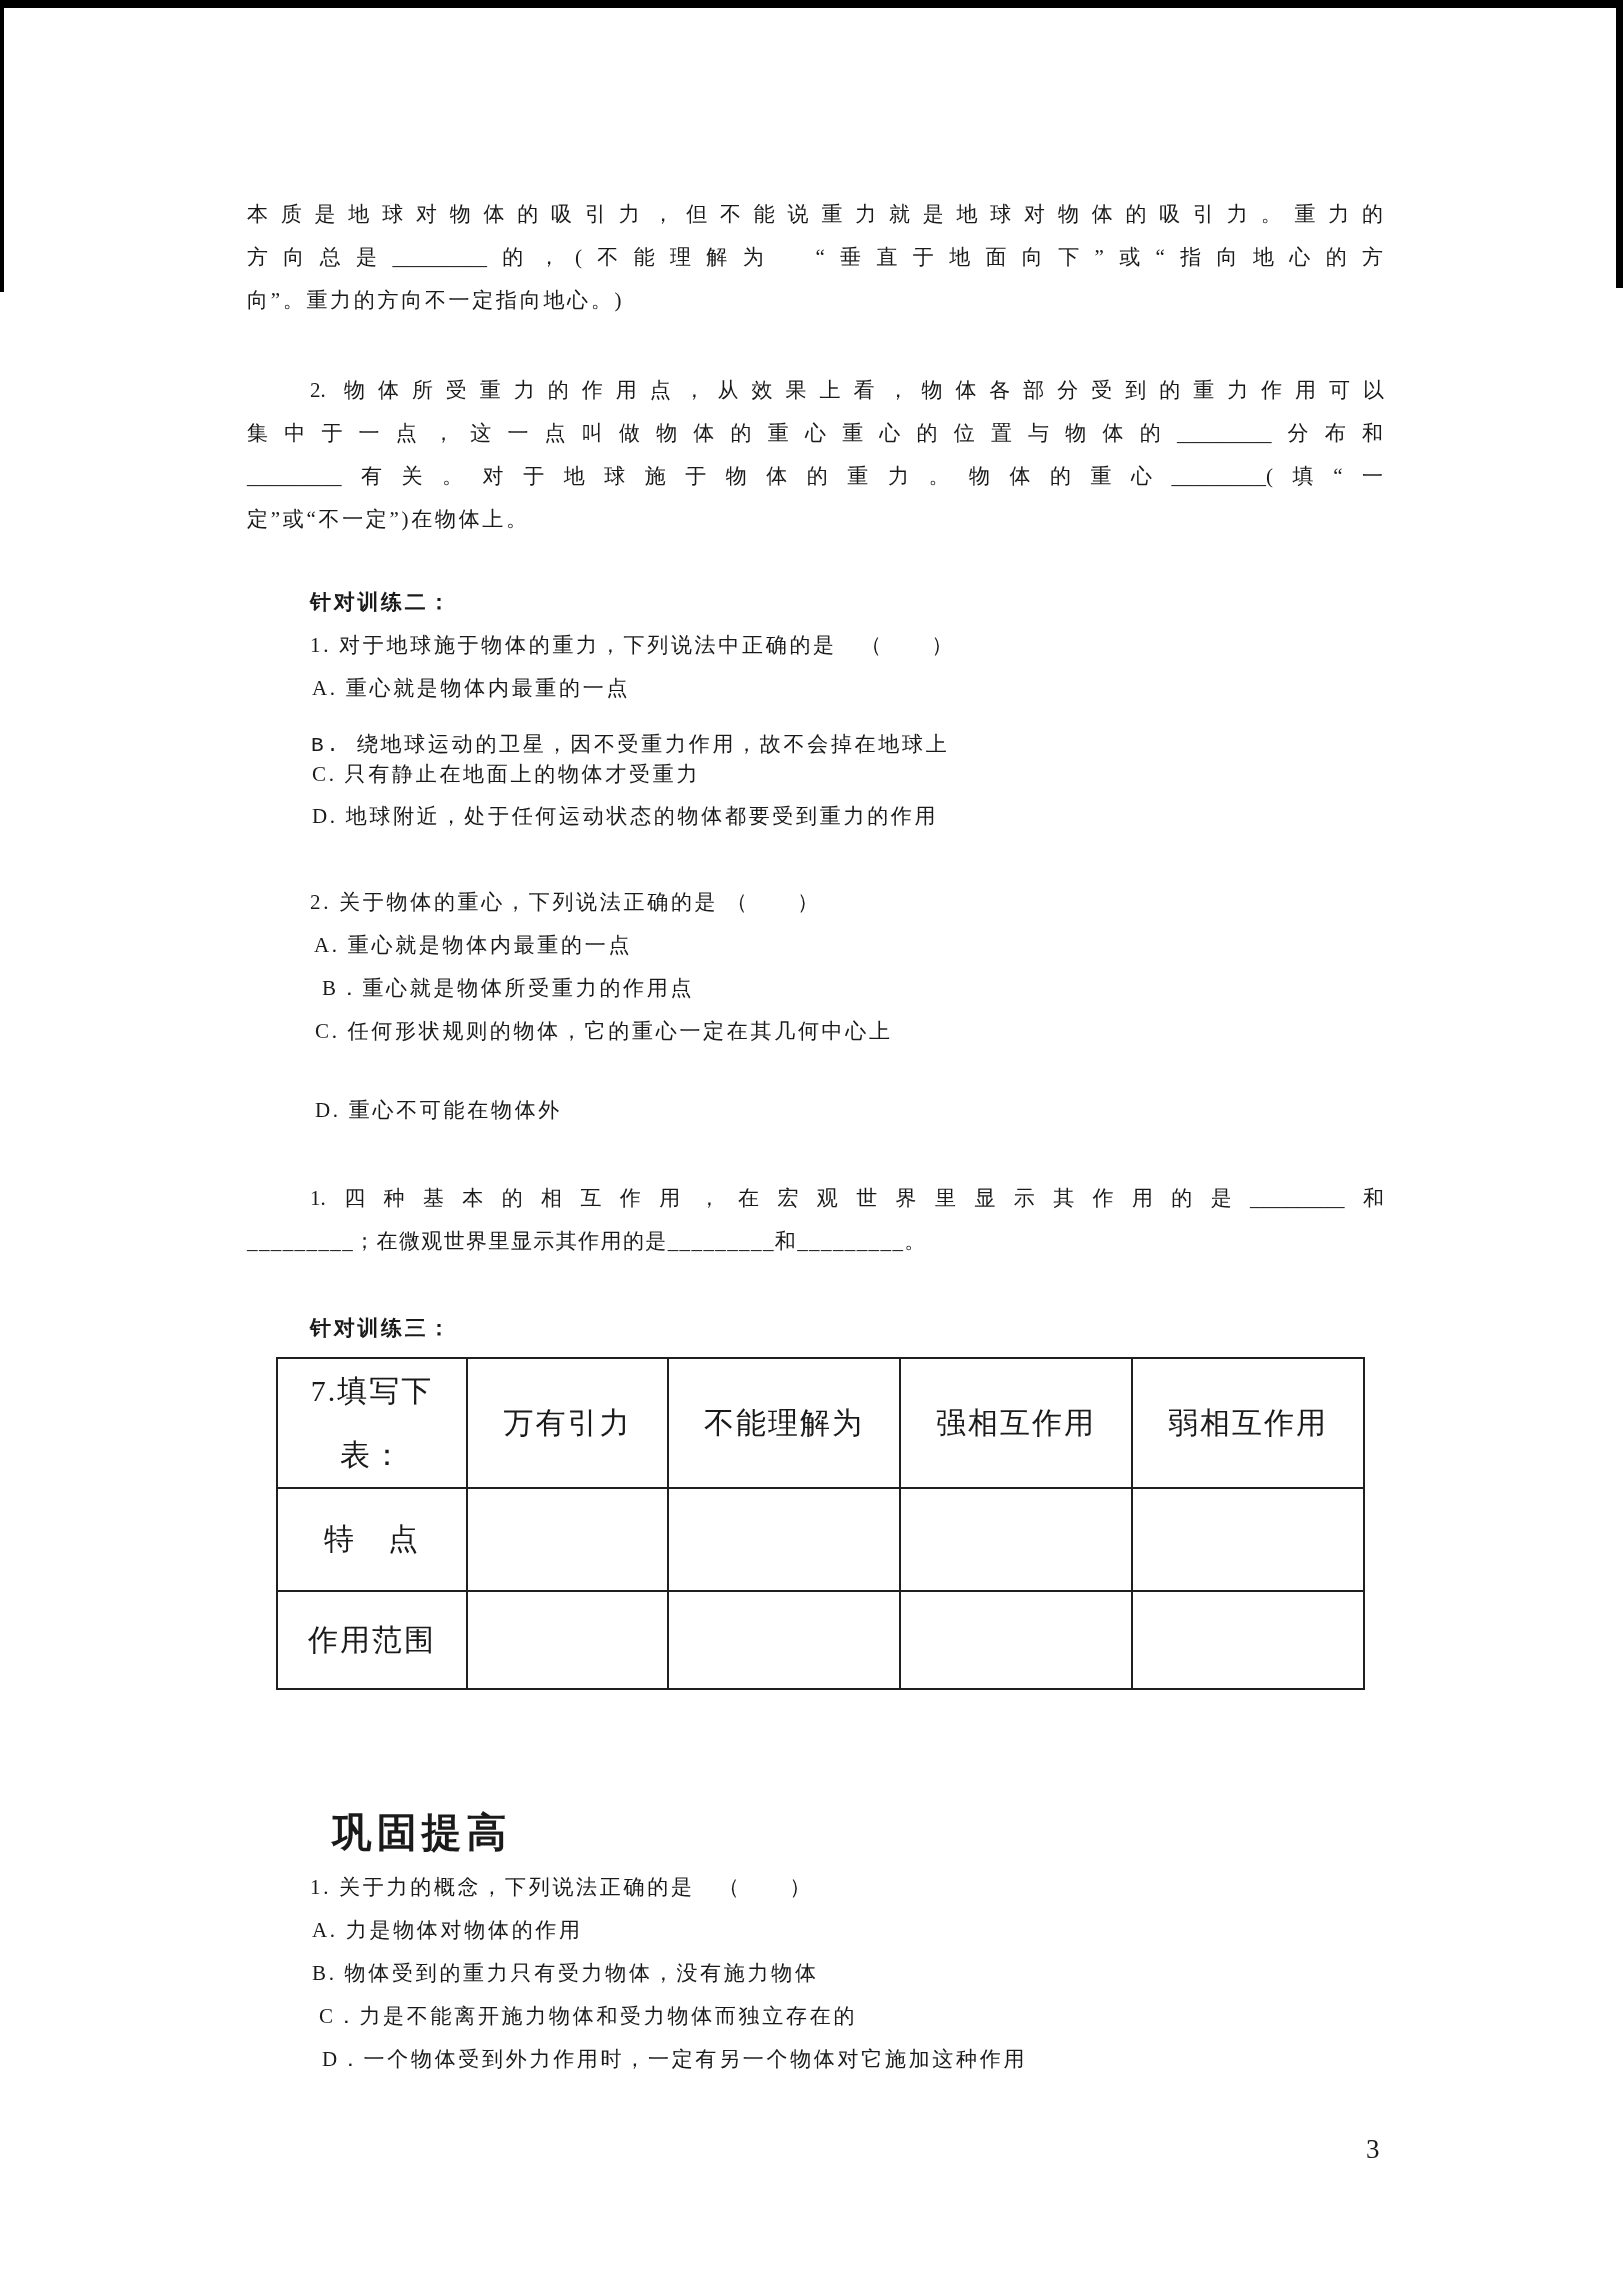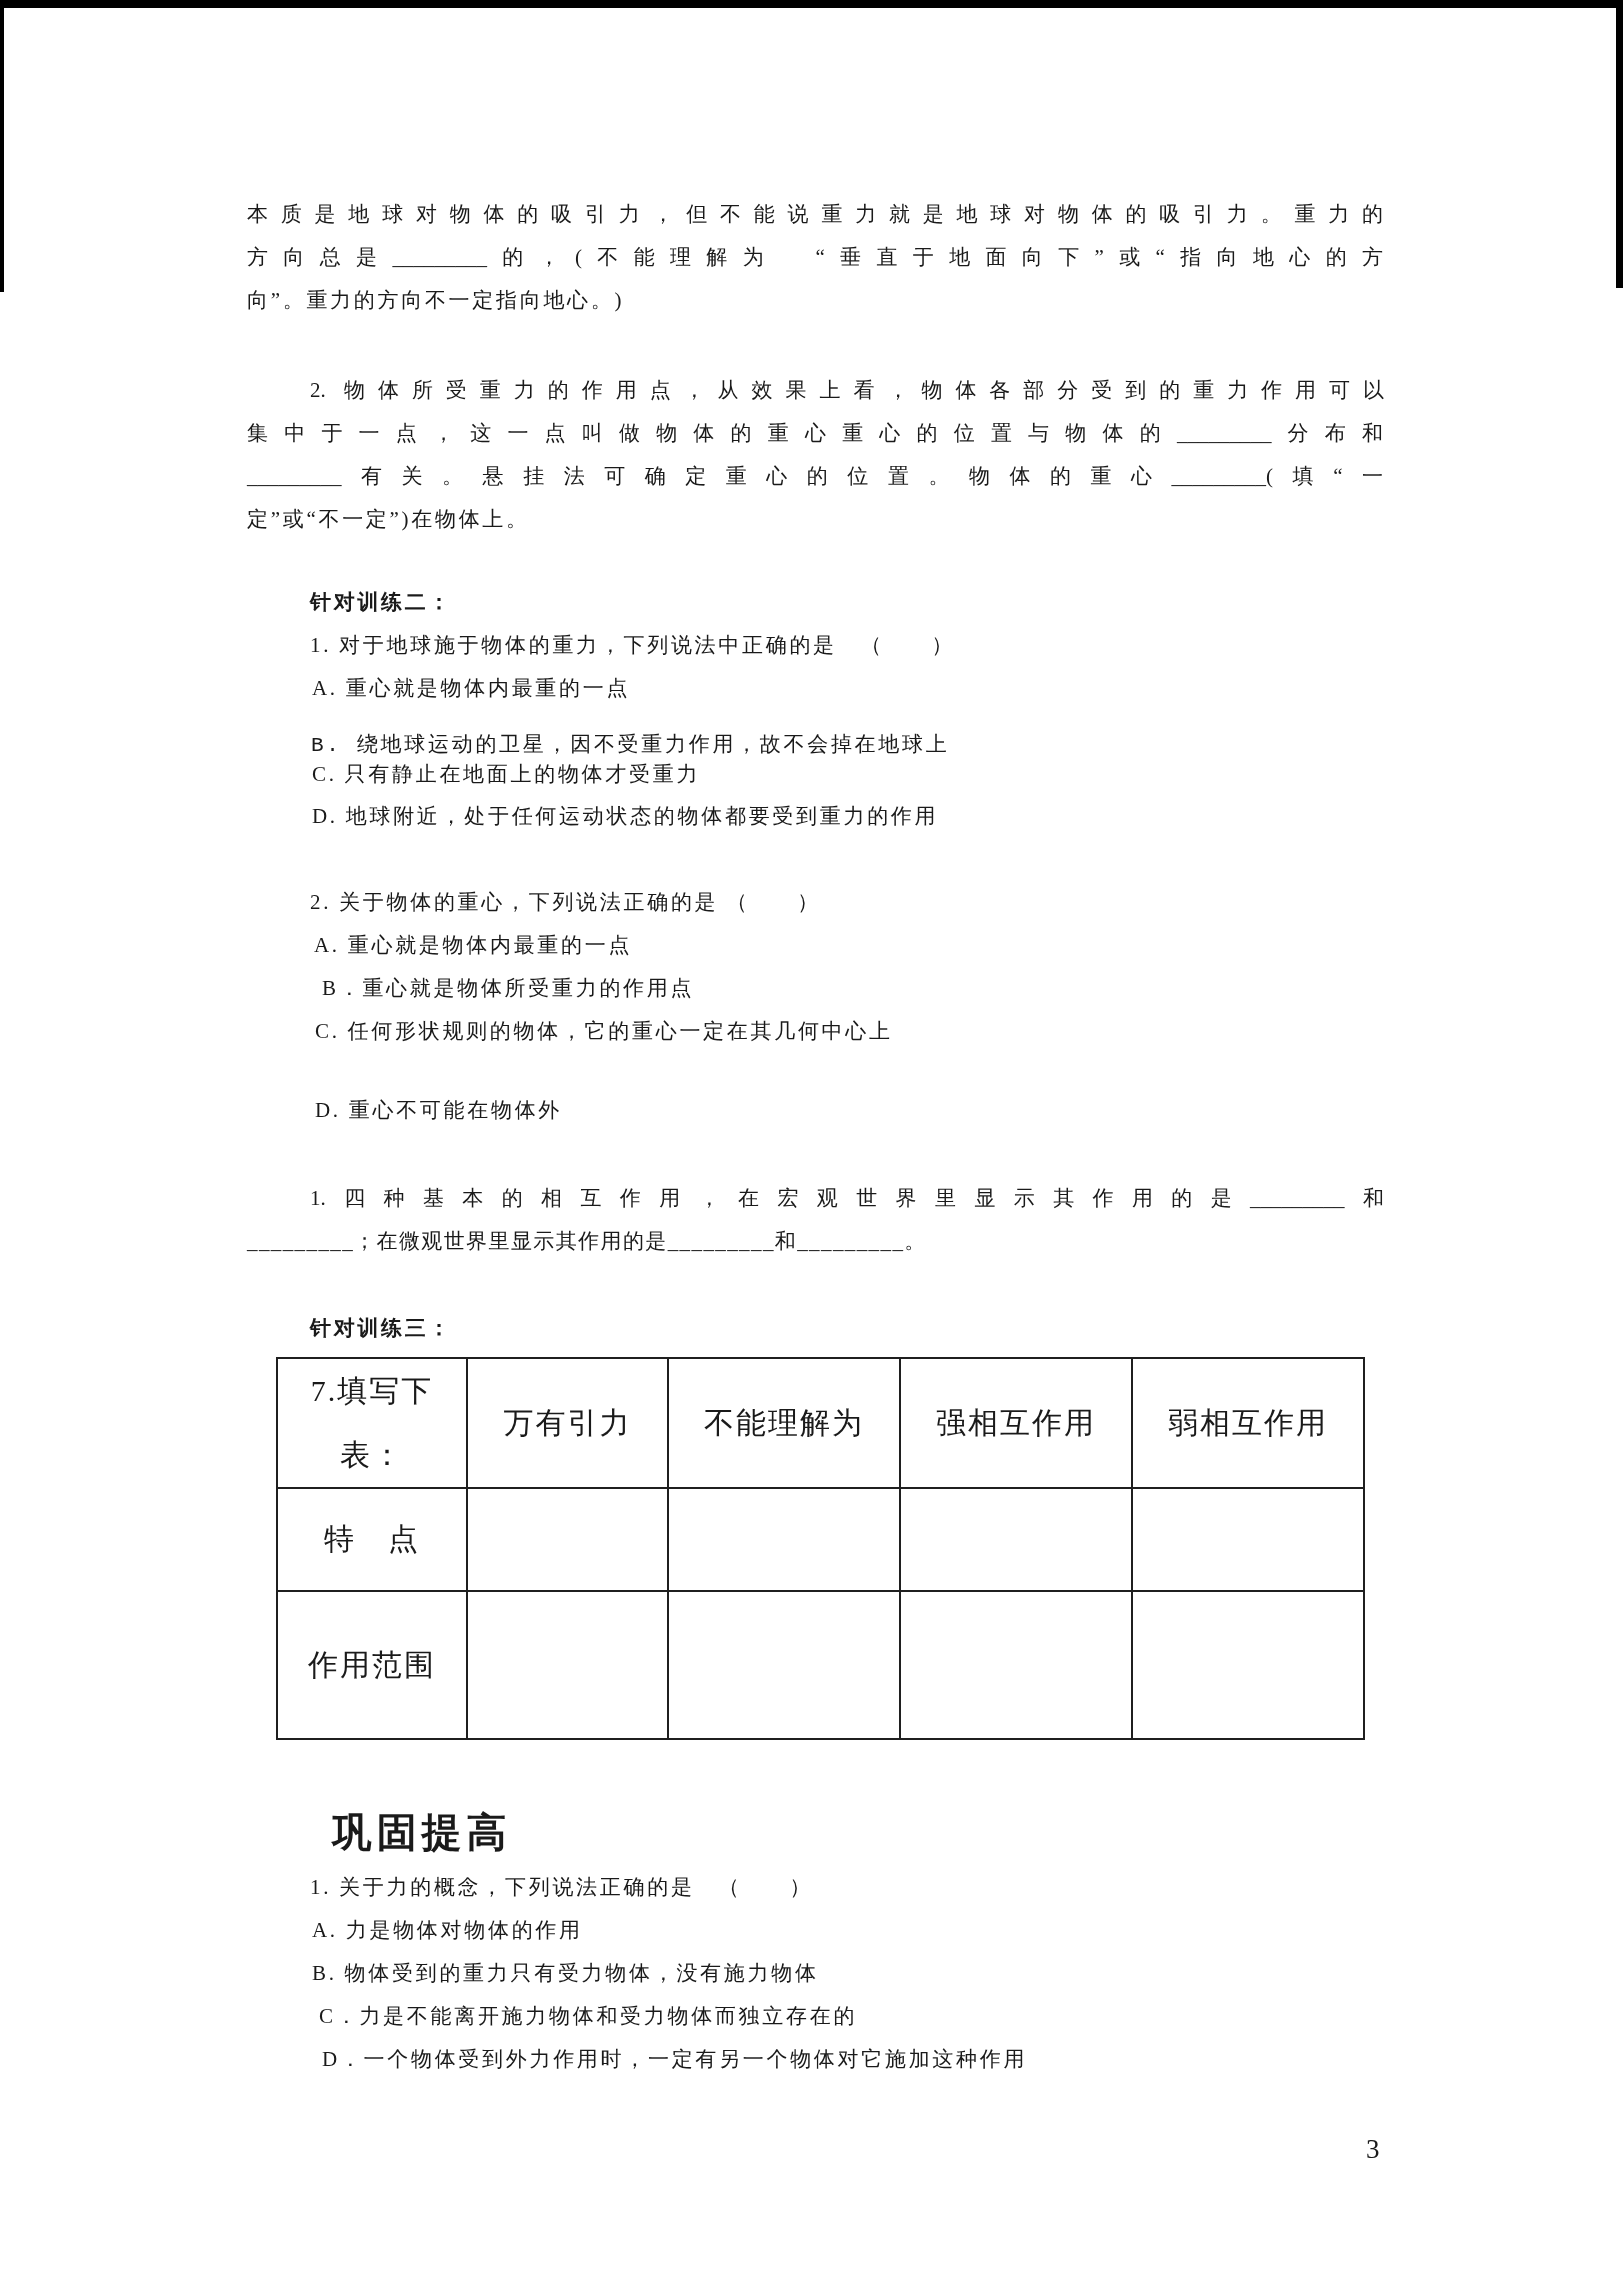--- a/index.html
+++ b/index.html
@@ -69,21 +69,21 @@
   <div class="edge-top"></div>
   <div class="edge-left"></div>
   <div class="edge-right"></div>
 
   <div class="ln just" style="left:247px;top:202px;width:1136px;">本质是地球对物体的吸引力，但不能说重力就是地球对物体的吸引力。重力的</div>
   <div class="ln just" style="left:247px;top:245px;width:1136px;">方向总是_________的，(不能理解为　“垂直于地面向下”或“指向地心的方</div>
   <div class="ln" style="left:247px;top:288px;">向”。重力的方向不一定指向地心。)</div>
 
   <div class="ln just" style="left:310px;top:378px;width:1074px;">2. 物体所受重力的作用点，从效果上看，物体各部分受到的重力作用可以</div>
   <div class="ln just" style="left:247px;top:421px;width:1136px;">集中于一点，这一点叫做物体的重心重心的位置与物体的_________分布和</div>
-  <div class="ln just" style="left:247px;top:464px;width:1136px;">_________有关。悬挂法可确定重心的位置。物体的重心_________(填“一</div>
+  <div class="ln just" style="left:247px;top:464px;width:1136px;">_________有关。对于地球施于物体的重力。物体的重心_________(填“一</div>
   <div class="ln" style="left:247px;top:507px;">定”或“不一定”)在物体上。</div>
 
   <div class="ln bold" style="left:310px;top:590px;">针对训练二：</div>
   <div class="ln" style="left:310px;top:633px;">1. 对于地球施于物体的重力，下列说法中正确的是　（　　）</div>
   <div class="ln" style="left:312px;top:676px;">A. 重心就是物体内最重的一点</div>
   <div class="ln" style="left:311px;top:734px;font-family:Liberation Mono, monospace;">B. 绕地球运动的卫星，因不受重力作用，故不会掉在地球上</div>
   <div class="ln" style="left:312px;top:762px;">C. 只有静止在地面上的物体才受重力</div>
   <div class="ln" style="left:312px;top:804px;">D. 地球附近，处于任何运动状态的物体都要受到重力的作用</div>
 
   <div class="ln" style="left:310px;top:890px;">2. 关于物体的重心，下列说法正确的是 （　　）</div>
@@ -117,21 +117,21 @@
         <td>强相互作用</td>
         <td>弱相互作用</td>
       </tr>
       <tr class="rowline" style="height:103px">
         <td>特　点</td>
         <td></td>
         <td></td>
         <td></td>
         <td></td>
       </tr>
-      <tr class="rowline" style="height:148px">
+      <tr class="rowline" style="height:98px">
         <td>作用范围</td>
         <td></td>
         <td></td>
         <td></td>
         <td></td>
       </tr>
     </tbody>
       </table>
   </div>
 

